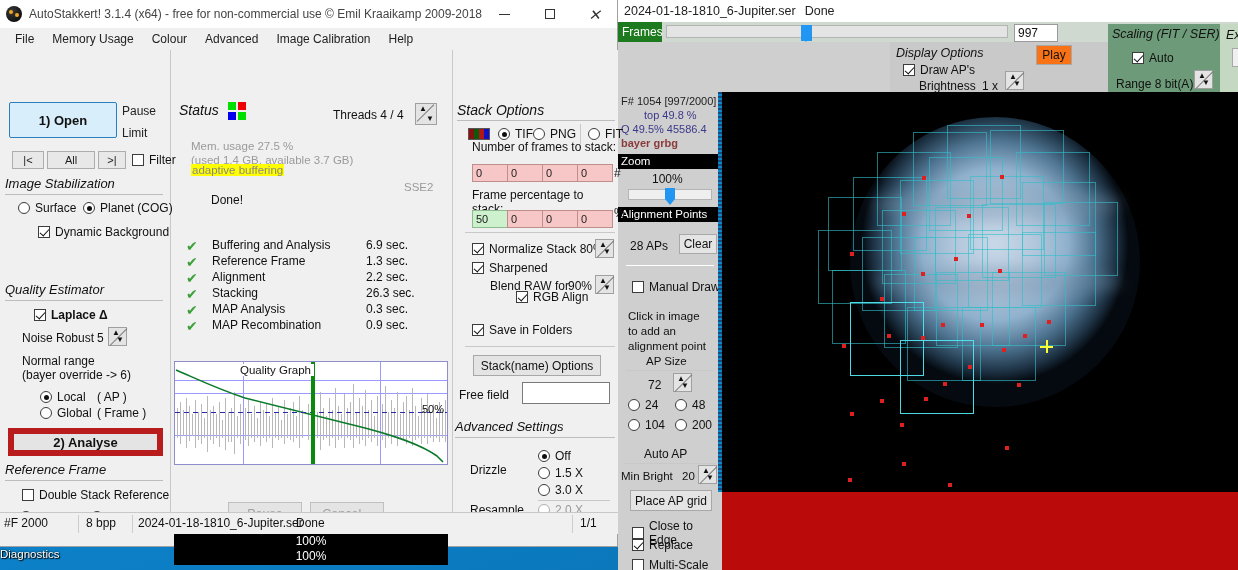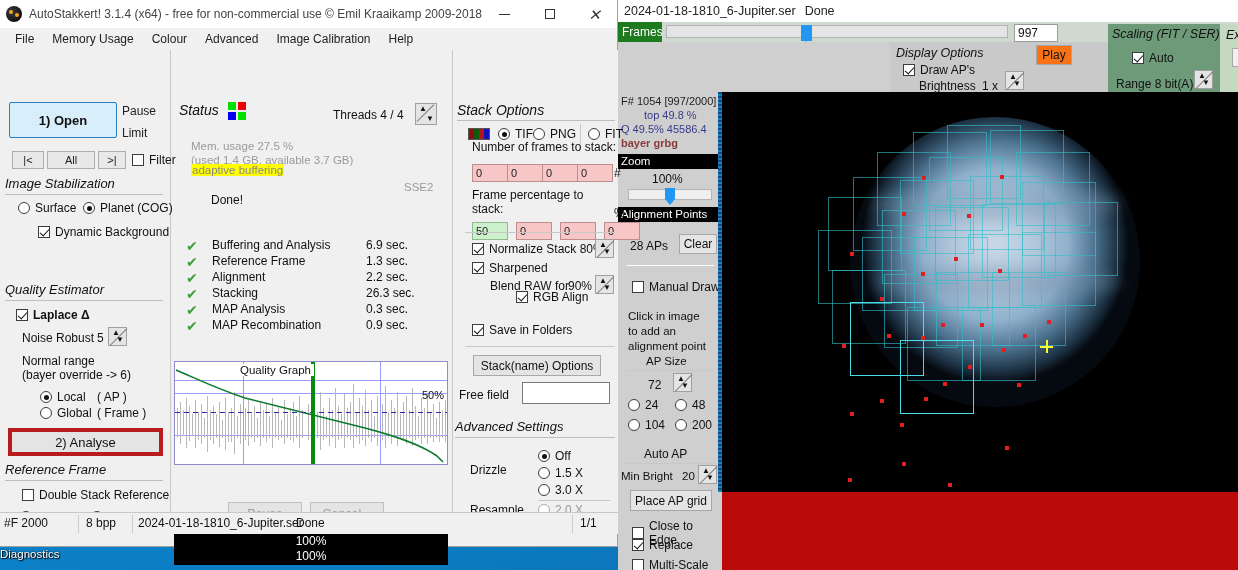--- a/index.html
+++ b/index.html
@@ -115,23 +115,23 @@
   }
   .spinbox::before {
     content: ""; position: absolute; left: 1px; top: 17px; width: 24px; height: 1px;
     background: #777; transform: rotate(-45deg); transform-origin: left center;
   }
   .sp-up, .sp-dn { position: absolute; font-size: 8px; line-height: 8px; color: #111; }
   .sp-up { left: 3px; top: 1px; }
   .sp-dn { right: 2px; bottom: 1px; }
 
   .bigbtn {
-    position: absolute; background: #e4e4e4; border: 4px solid #b91c1c;
+    position: absolute; background: #e4e4e4; border: 6px solid #b91c1c;
     display: flex; align-items: center; justify-content: center;
-    font-size: 13px; font-weight: normal; color: #111;
+    font-size: 13px; font-weight: bold; color: #111;
   }
 
   
   .status-sq { position: absolute; width: 18px; height: 18px; }
   .status-sq i { position: absolute; width: 8px; height: 8px; display: block; }
   .sq-g1 { left: 0; top: 0; background: #00e000; }
   .sq-r  { left: 10px; top: 0; background: #ee0000; }
   .sq-b  { left: 0; top: 10px; background: #0000ee; }
   .sq-g2 { left: 10px; top: 10px; background: #00e000; }
 
@@ -149,21 +149,21 @@
   .step-time { position: absolute; left: 180px; top: 0; }
 
   .qgraph {
     position: absolute; left: 174px; top: 311px; width: 274px; height: 104px;
     background: #fff; border: 1px solid #8e8ecd; overflow: hidden;
   }
   .q-label {
     position: absolute; left: 62px; top: 2px; font-size: 11.5px; color: #111;
     background: #fff; padding: 0 3px; z-index: 6;
   }
-  .q-50 { position: absolute; right: 3px; top: 27px; font-size: 11px; color: #111; z-index: 6; }
+  .q-50 { position: absolute; right: 3px; top: 41px; font-size: 11px; color: #111; z-index: 6; }
   .q-vline { position: absolute; top: 0; bottom: 0; width: 1px; background: #9a9aff; }
   .q-hline { position: absolute; left: 0; right: 0; height: 1px; background: #9a9aff; }
   .q-dashed {
     position: absolute; left: 0; right: 0; top: 50px; height: 1px;
     background: repeating-linear-gradient(to right, #2a2aa8 0 5px, transparent 5px 9px);
   }
   .q-greenbar { position: absolute; left: 50%; top: 0; bottom: 0; width: 4px; background: #0a8a0a; z-index: 5; }
 
   .ctlbtn {
     position: absolute; height: 24px; background: #e4e4e4; border: 1px solid #c0c0c0;
@@ -557,21 +557,21 @@
         <span class="dot"></span>
         <span>Planet (COG)</span>
       </div>
       <div class="chk on" style="left:38px; top:175px;">
         <span class="box"></span>
         <span>Dynamic Background</span>
       </div>
 
       <div class="sec-title" style="left:5px; top:232px;">Quality Estimator</div>
       <div class="sec-rule" style="left:5px; top:250px; width:158px;"></div>
-      <div class="chk on" style="left:16px; top:258px; font-weight:bold;">
+      <div class="chk on" style="left:34px; top:258px; font-weight:bold;">
         <span class="box"></span>
         <span>Laplace Δ</span>
       </div>
       <div class="plain" style="left:22px; top:281px;">Noise Robust</div>
       <div class="plain" style="left:97px; top:281px;">5</div>
       <div class="spinbox" style="left:108px; top:277px;">
         <span class="sp-up">▲</span>
         <span class="sp-dn">▼</span>
       </div>
       <div class="plain" style="left:22px; top:304px;">Normal range</div>
@@ -793,21 +793,21 @@
       <div class="plain" style="left:472px; top:90px;">Number of frames to stack:</div>
       <div class="numfields" style="left:472px; top:114px;">
         <span class="nf">0</span>
         <span class="nf">0</span>
         <span class="nf">0</span>
         <span class="nf">0</span>
       </div>
       <div class="plain" style="left:614px; top:116px;">#</div>
 
       <div class="plain" style="left:472px; top:138px;">Frame percentage to stack:</div>
-      <div class="numfields" style="left:472px; top:172px;gap:9px;">
+      <div class="numfields" style="left:472px; top:160px;">
         <span class="nf green">50</span>
         <span class="nf">0</span>
         <span class="nf">0</span>
         <span class="nf">0</span>
       </div>
       <div class="plain" style="left:614px; top:156px;">%</div>
 
       <div class="hsep" style="left:465px; top:182px; width:150px;"></div>
       <div class="chk on" style="left:472px; top:192px;">
         <span class="box"></span>

